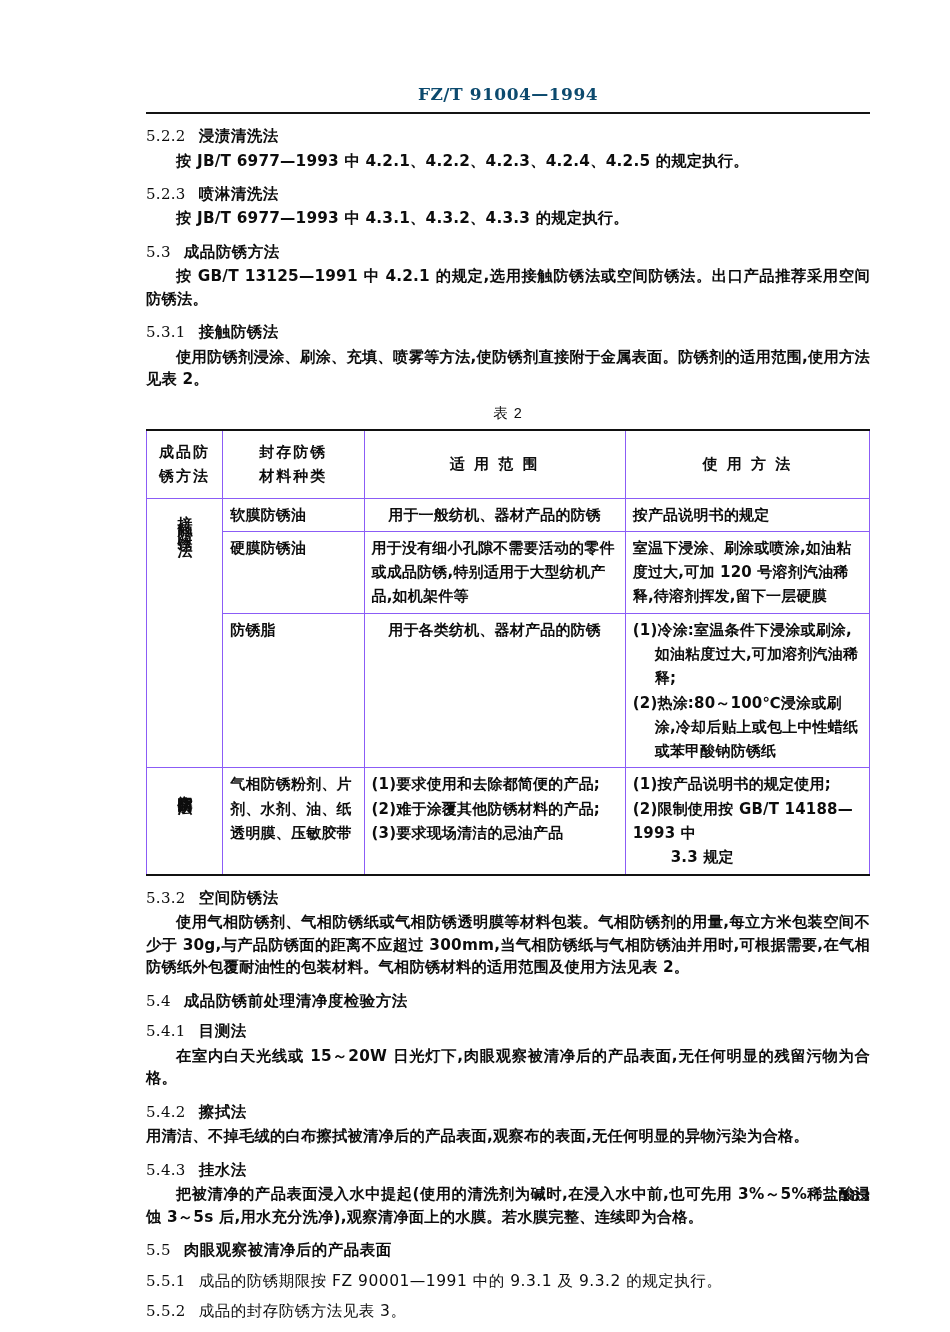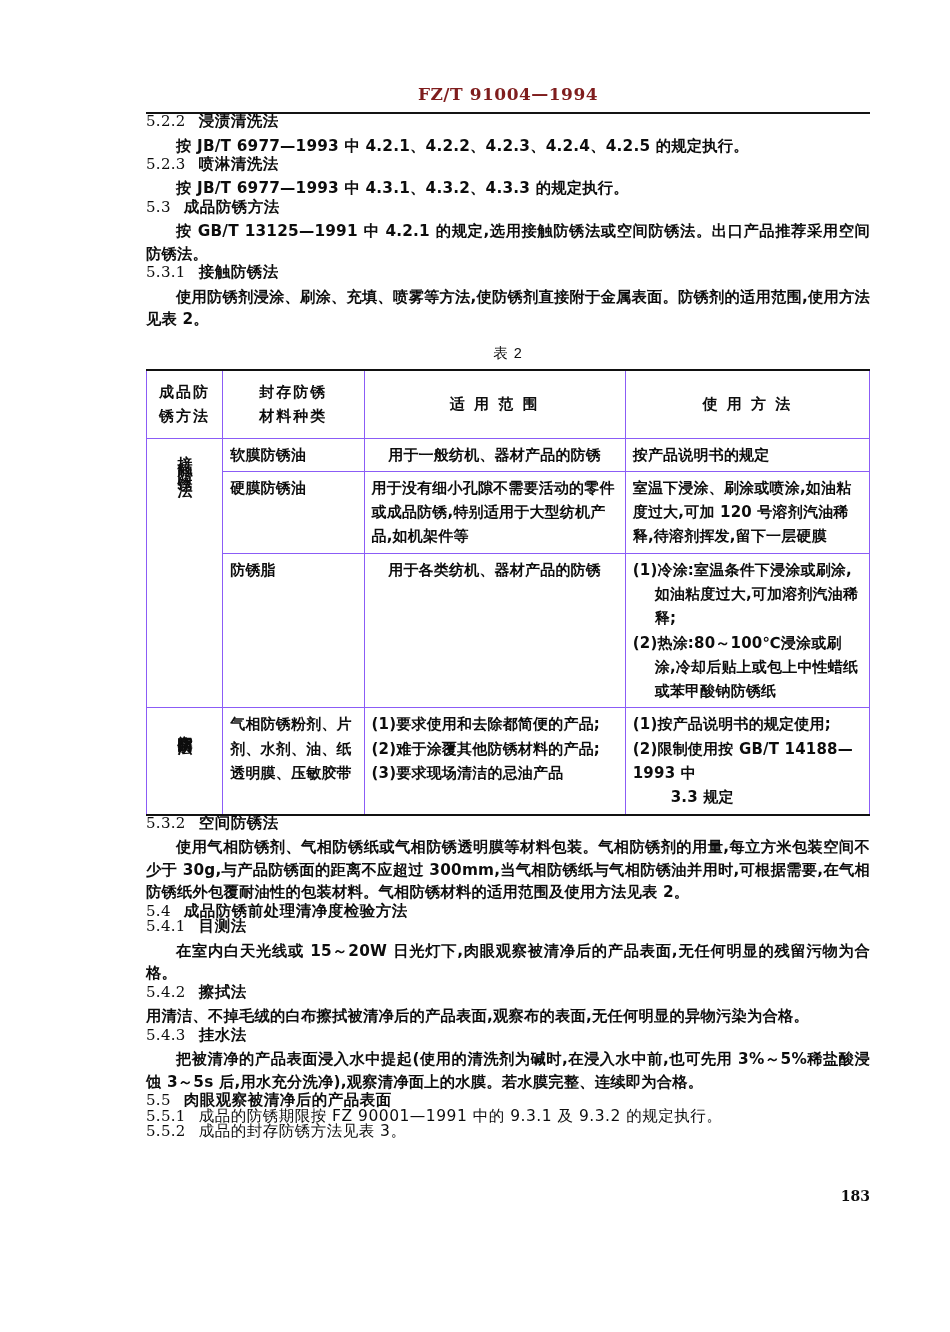--- a/index.html
+++ b/index.html
@@ -27,31 +27,31 @@
   }
 
   
   .doc-header {
     margin-top: 84px;
     text-align: center;
     font-family: "DejaVu Serif", "Liberation Serif", serif;
     font-weight: bold;
     font-size: 17px;
     letter-spacing: 0.5px;
-    color: #7f1d1d;
+    color: #0c4a6e;
   }
   .header-rule {
     margin-top: 8px;
     border-top: 2.2px solid #141414;
     width: 100%;
   }
 
   
   .sec {
-    margin-top: 0;
+    margin-top: 15px;
     font-size: 15.5px;
     line-height: 1.0;
     white-space: nowrap;
   }
   .sec .num {
     font-family: "DejaVu Serif", "Liberation Serif", serif;
     font-size: 15px;
     letter-spacing: 0.3px;
   }
   .sec .ttl {

